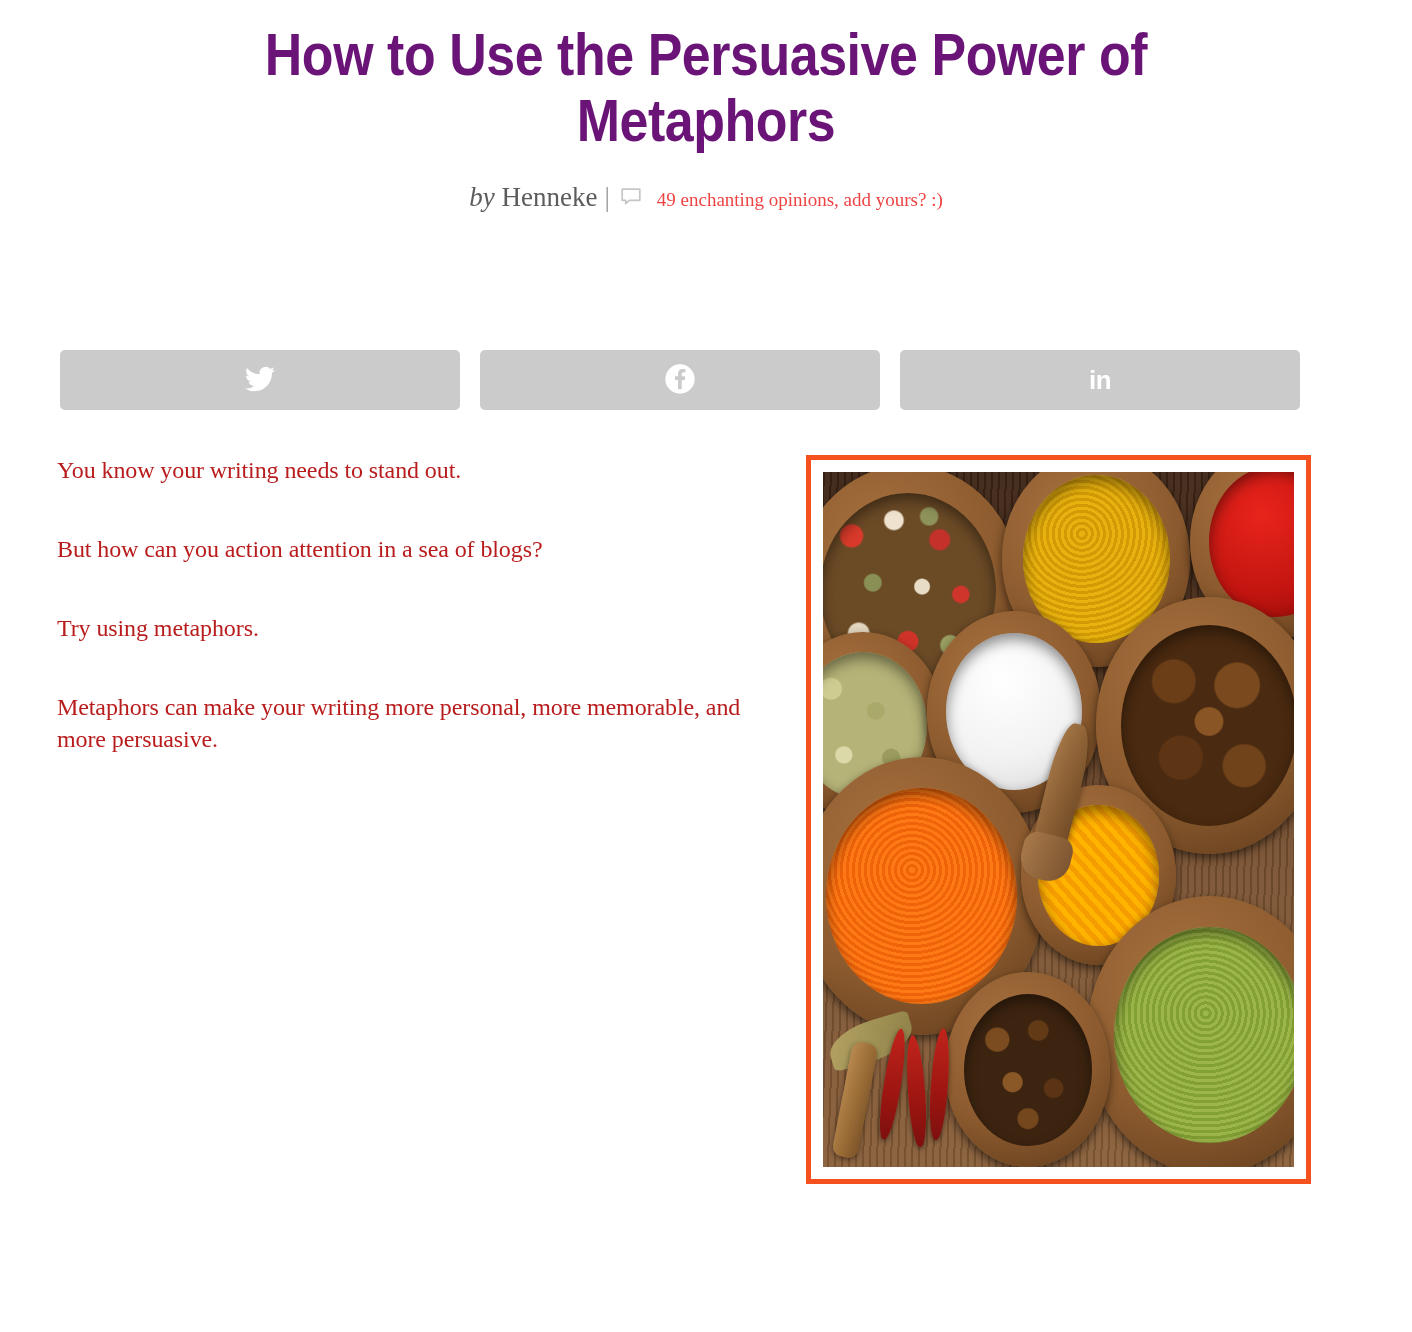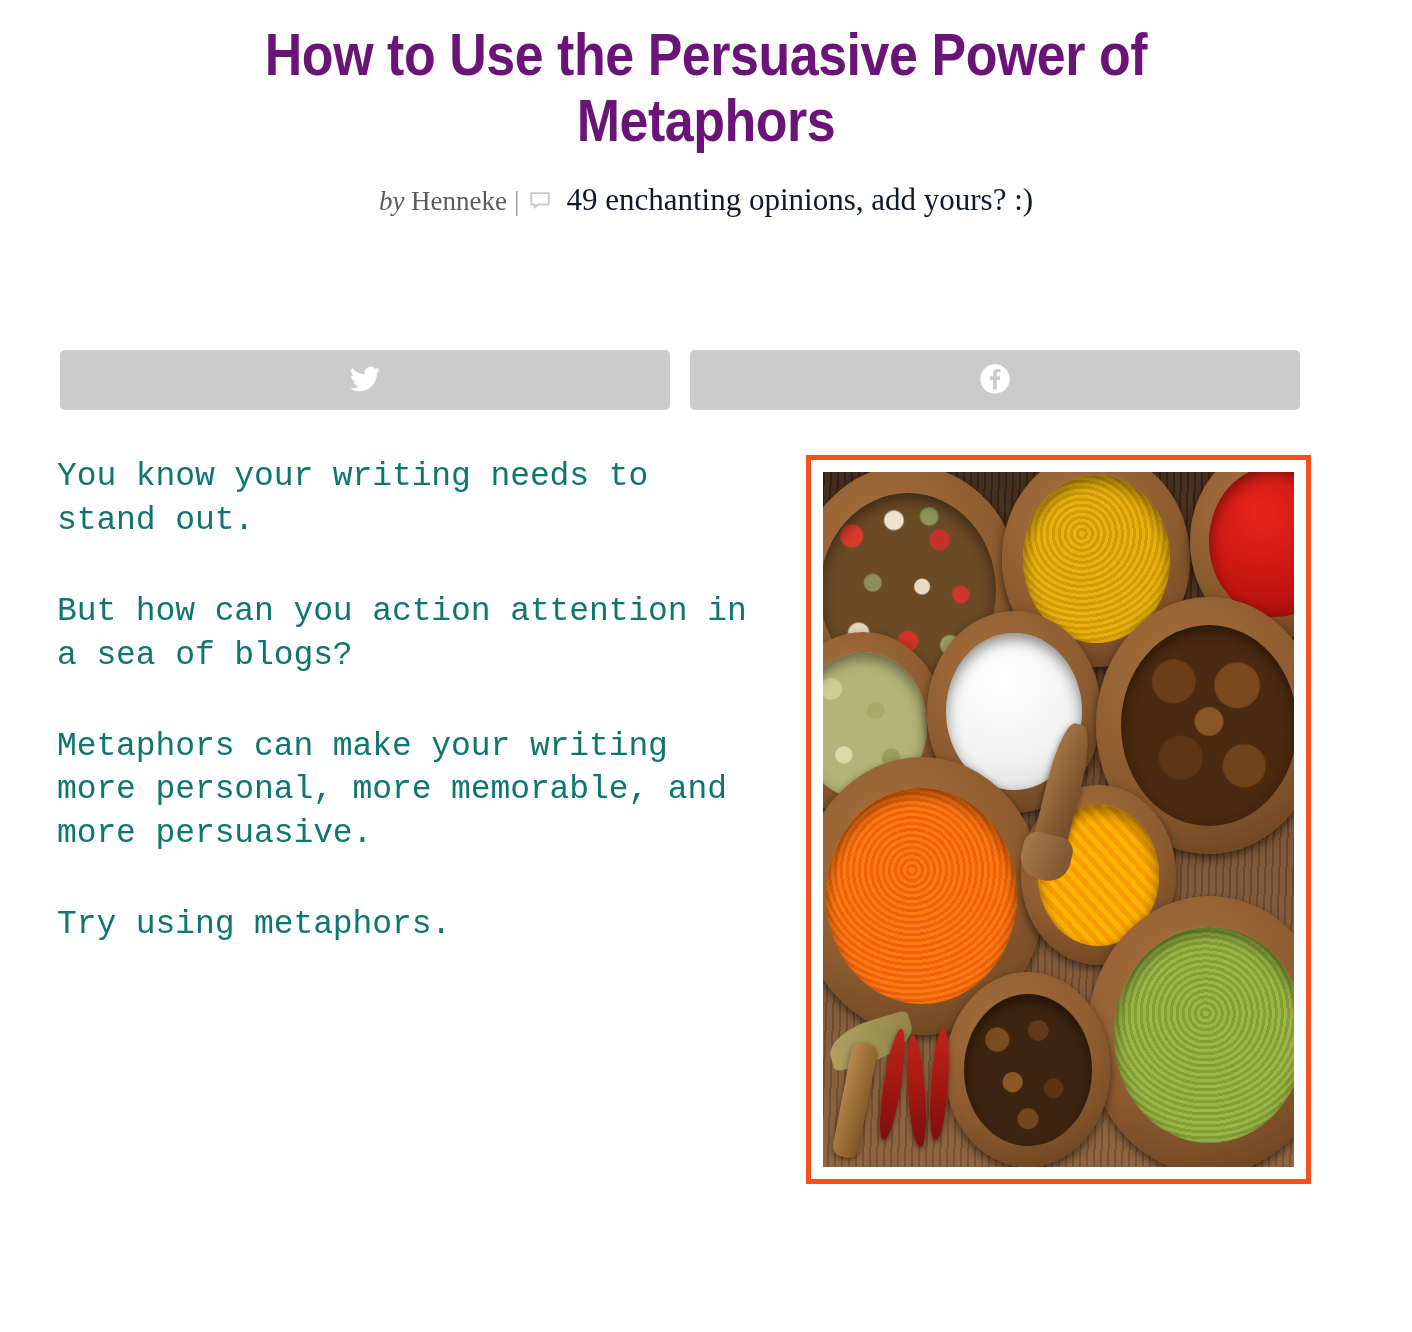--- a/index.html
+++ b/index.html
@@ -39,23 +39,23 @@
   }
   .byline .by-word { font-style: italic; }
   .byline .author { color: #5c5c5c; text-align: center; }
   .byline .sep { color: #9a9a9a; margin: 0 9px 0 7px; }
   .comment-icon {
     display: inline-block;
     vertical-align: -3px;
     margin-right: 14px;
   }
   .comment-link {
-    color: #0f172a;
+    color: #ef4444;
     text-decoration: none;
-    font-size: 31px;
+    font-size: 19px;
     text-align: right;
   }
 
   
   .share-row {
     position: absolute;
     top: 350px;
     left: 60px;
     width: 1240px;
     display: flex;
@@ -91,24 +91,24 @@
     height: 877px;
   }
   .article-body {
     position: absolute;
     left: 57px;
     top: 0;
     width: 700px;
   }
   .article-body p {
     margin: 0 0 47px 0;
-    font-family: Liberation Mono, monospace;
-    font-size: 33px;
+    font-family: Liberation Serif, serif;
+    font-size: 24px;
     line-height: 1.33;
-    color: #0f766e;
+    color: #b91c1c;
     letter-spacing: -0.1px;
   }
 
   
   .photo-frame {
     position: absolute;
     left: 806px;
     top: 0;
     width: 505px;
     height: 729px;
@@ -283,29 +283,32 @@
     </span>
   </button>
   <button class="share-btn">
     <span>
       <svg width="32" height="32" viewBox="0 0 24 24" aria-hidden="true">
           <circle cx="12" cy="12" r="11" fill="#ffffff"></circle>
           <path d="M13.3 19.6v-6.9h2.3l.35-2.7h-2.65V8.3c0-.78.22-1.31 1.33-1.31h1.42V4.57c-.25-.03-1.1-.1-2.08-.1-2.06 0-3.47 1.26-3.47 3.56V10h-2.3v2.7h2.3v6.9z" fill="#cbcbcb"></path>
         </svg>
     </span>
   </button>
+  <button class="share-btn">
+    <span class="linkedin-word">in</span>
+  </button>
 </div>
 
 <div class="content">
 
   <div class="article-body">
     <p>You know your writing needs to stand out.</p>
     <p>But how can you action attention in a sea of blogs?</p>
+    <p>Try using metaphors.</p>
     <p>Metaphors can make your writing more personal, more memorable, and more persuasive.</p>
-    <p>Try using metaphors.</p>
   </div>
 
   <div class="photo-frame">
     <div class="photo">
       <div class="wood-grain"></div>
 
       <div class="bowl" style="left:-6%;top:-1%;width:48%;height:36%;">
           <div class="fill tex-pepper"></div>
         </div>
       <div class="bowl" style="left:38%;top:-3%;width:40%;height:31%;">

